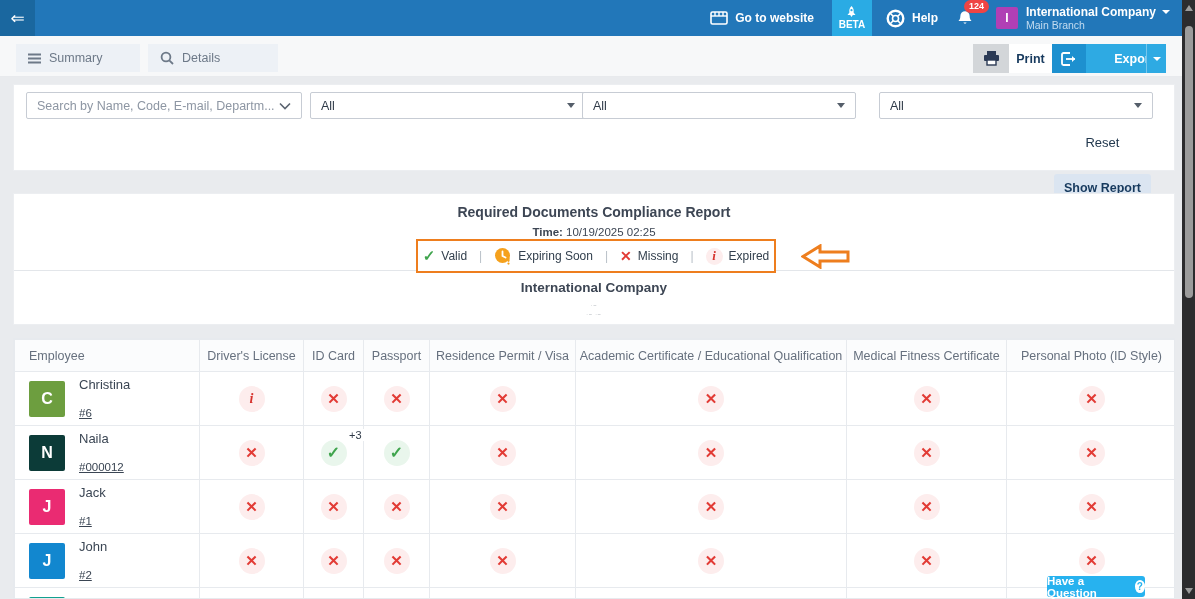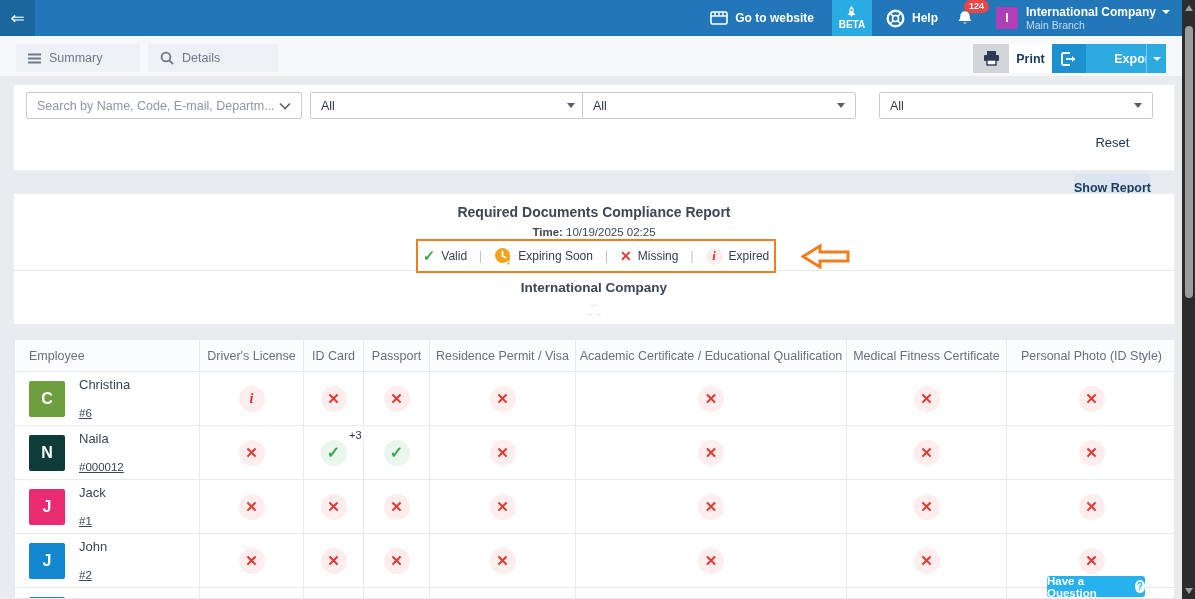--- a/index.html
+++ b/index.html
@@ -39,21 +39,21 @@
   #filter-card { position:absolute; left:13px; top:84px; width:1162px; height:87px; background:#fff; border:1px solid #eceef1; }
   .select-box { position:absolute; top:7px; height:27px; border:1px solid #c7ccd4; border-radius:2px; background:#fff; display:flex; align-items:center; padding:0 10px; font-size:12.5px; cursor:pointer; }
   .select-box .grow { flex:1; }
   #f-search { left:12px; width:276px; color:#8d96a3; }
   #f-all1 { left:296px; width:276px; color:#2f3a48; }
   #f-all2 { left:568px; width:274px; color:#2f3a48; }
   #f-all3 { left:865px; width:274px; color:#2f3a48; }
   .sel-caret { width:0; height:0; border-left:4px solid transparent; border-right:4px solid transparent; border-top:5px solid #555e6a; }
   #filter-actions { position:absolute; right:23px; top:50px; display:flex; align-items:center; gap:24px;flex-direction:column; }
   #reset-btn { color:#22384e; font-size:13px; cursor:pointer; }
-  #show-report-btn { background:#dbe5f1; color:#173a5e; font-size:12.5px; font-weight:bold; border-radius:3px; padding:7px 0; cursor:pointer; }
+  #show-report-btn { background:#dbe5f1; color:#173a5e; font-size:12.5px; font-weight:bold; border-radius:3px; padding:7px 10px; cursor:pointer; }
 
   
   #report-card { position:absolute; left:13px; top:193px; width:1162px; height:132px; background:#fff; border:1px solid #eceef1; }
   #report-title { text-align:center; margin-top:10px; font-size:14px; font-weight:bold; color:#3d4654; }
   #report-time { text-align:center; margin-top:6px; font-size:11.5px; color:#3d4654; }
   #report-time b { font-weight:bold; }
   #report-divider { position:absolute; left:0; top:76px; width:100%; height:1px; background:#e3e6ea; }
   #legend-box { position:absolute; left:402px; top:45px; width:360px; height:34px; border:2px solid #ee7e1e; background:#fff; display:flex; align-items:center; justify-content:center; gap:12px; z-index:2; }
   .leg-item { display:flex; align-items:center; gap:6px; font-size:12px; color:#33404e; }
   .leg-sep { color:#b9c0c8; font-size:12px; }

